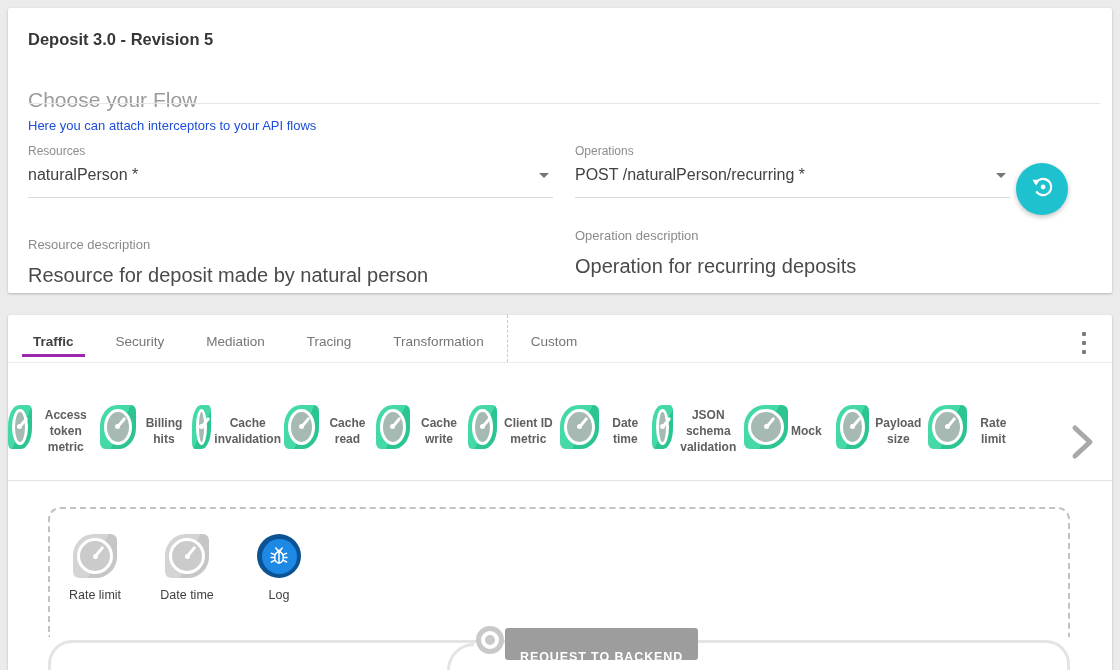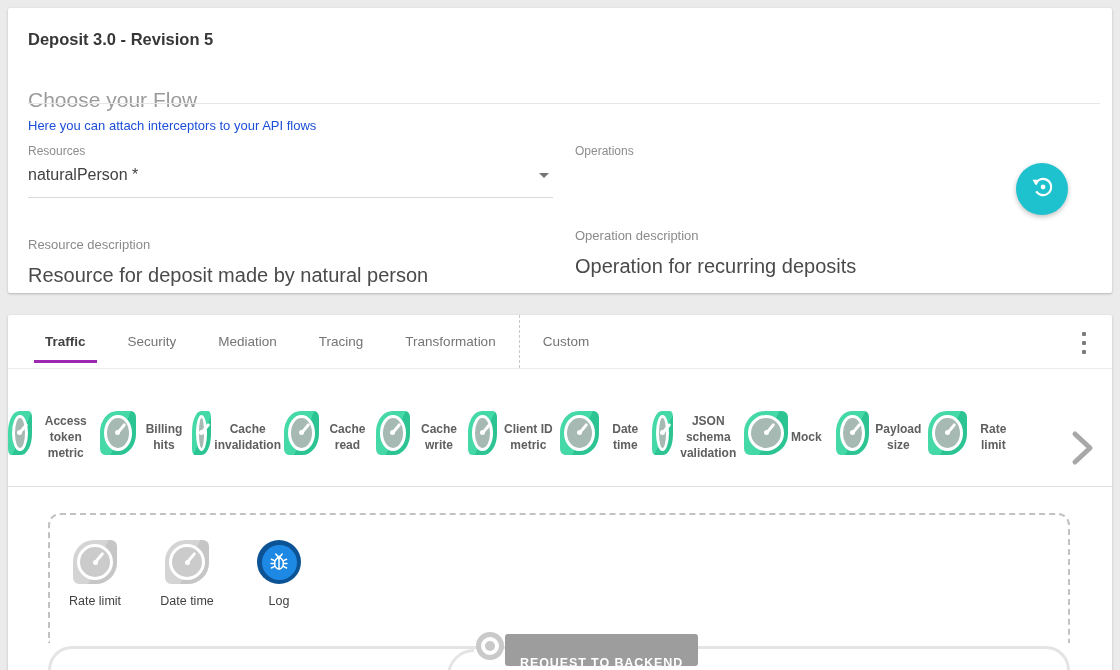--- a/index.html
+++ b/index.html
@@ -29,22 +29,22 @@
   .fab { position:absolute; left:1008px; top:155px; width:52px; height:52px; border-radius:50%;
     background:#1ec1ce; box-shadow:0 2px 5px rgba(0,0,0,.25); display:flex; align-items:center;
     justify-content:center; cursor:pointer; }
 
   .desc { position:absolute; top:220px; }
   #desc-resource { left:20px;margin-top:9px; } #desc-operation { left:567px; }
   .desc-label { font-size:13px; color:#8a8a8a; }
   .desc-value { margin-top:12px; font-size:20px; color:#4a4a4a; }
 
   
-  .tabbar { height:54px; border-bottom:1px solid #ececec; display:flex; align-items:stretch;
-    padding-left:16px; position:relative; }
+  .tabbar { height:48px; border-bottom:1px solid #ececec; display:flex; align-items:stretch;
+    padding-left:4px; position:relative; }
   .tab { padding:0 21px; line-height:54px; font-size:13.5px; color:#757575; position:relative; cursor:pointer; }
   .tab.active { color:#424242; font-weight:bold; }
   .tab.active::after { content:''; position:absolute; left:10px; right:10px; bottom:5px; height:3px;
     background:#9c27b0; }
   .tab-sep { border-left:1px dashed #c9c9c9; margin:0 2px; }
   .kebab { position:absolute; right:24px; top:15px; display:flex; flex-direction:column; gap:5px;
     cursor:pointer; padding:2px; }
   .kebab span { width:4px; height:4px; background:#7c7c7c; border-radius:1px; }
 
   
@@ -101,20 +101,24 @@
   <div class="field" id="field-resources">
     <div class="field-label">Resources</div>
     <div class="field-value">
       <span>naturalPerson *</span>
       <span class="caret"></span>
     </div>
   </div>
 
   <div class="field" id="field-operations">
     <div class="field-label">Operations</div>
+    <div class="field-value">
+      <span>POST /naturalPerson/recurring *</span>
+      <span class="caret"></span>
+    </div>
   </div>
 
   <div class="fab">
     <span>
       <svg width="26" height="26" viewBox="0 0 24 24">
         <circle cx="13" cy="12" r="7.5" fill="none" stroke="#fff" stroke-width="2" stroke-dasharray="40 8" transform="rotate(-160 13 12)"></circle>
         <polygon points="3.2,5.2 10,5.2 6.6,10.6" fill="#fff"></polygon>
         <circle cx="13" cy="12" r="2.2" fill="#fff"></circle>
       </svg>
     </span>

